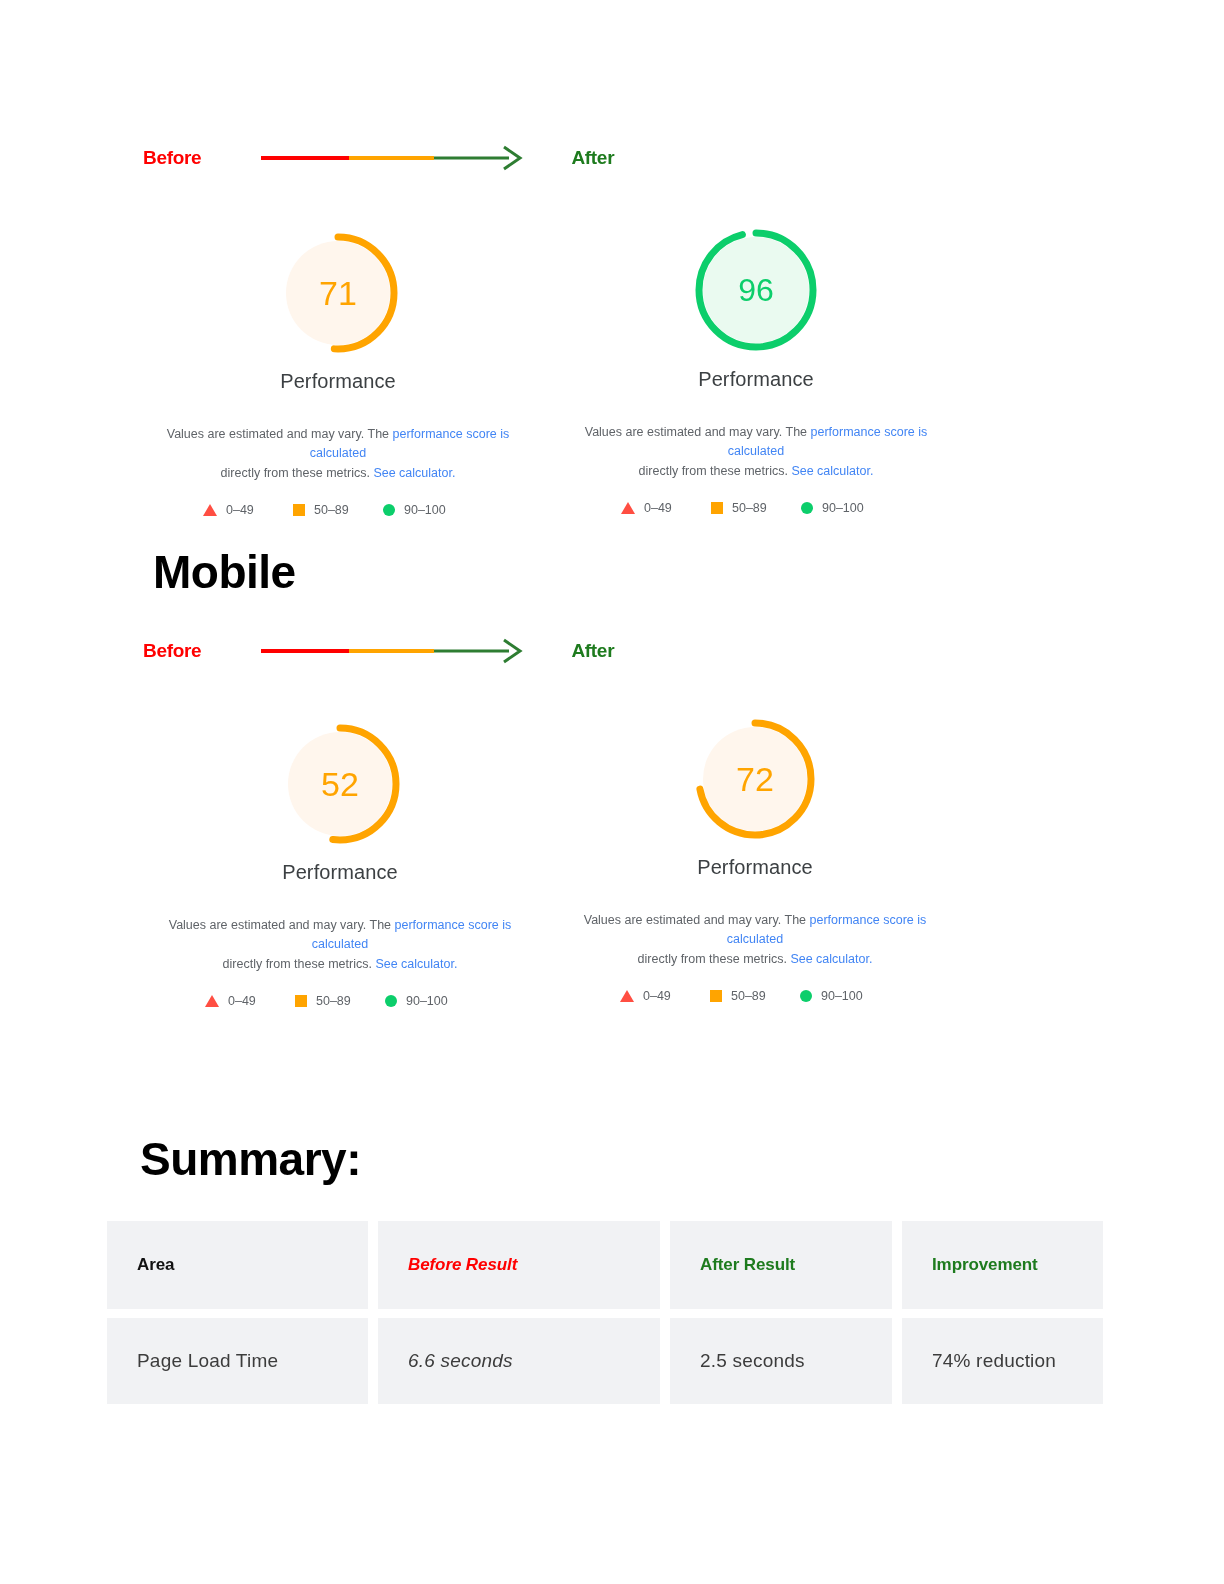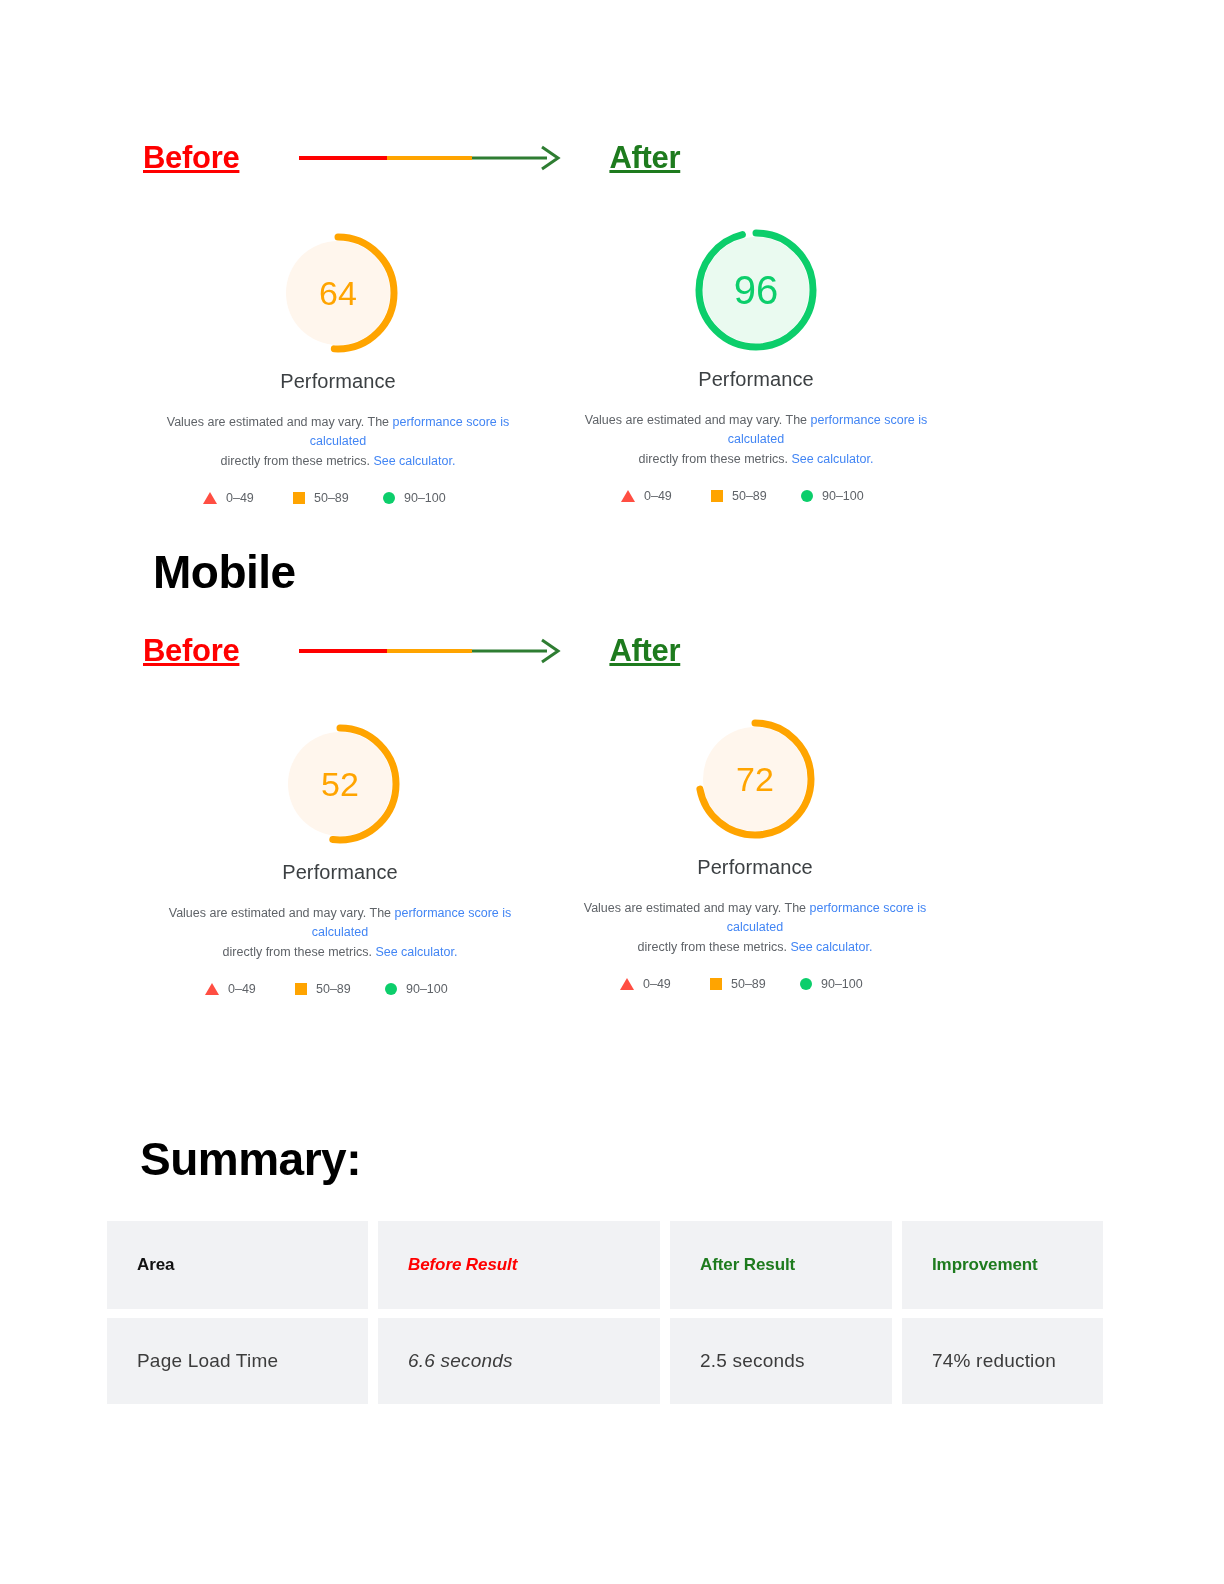--- a/index.html
+++ b/index.html
@@ -19,25 +19,24 @@
   
   .ba-band {
     position: absolute;
     left: 143px;
     width: 560px;
     height: 44px;
     display: flex;
     align-items: center;
   }
   .ba-label {
-    font-size: 31px;
+    font-size: 19px;
     font-weight: bold;
     letter-spacing: -0.3px;
     white-space: nowrap;
-    text-decoration: underline;
   }
   .ba-label.before { color: #FF0000; }
   .ba-label.after  { color: #1E7B1E; }
 
   .arrow-wrap {
     flex: 0 0 auto;
     width: 265px;
     height: 26px;
     margin-left: 60px;
     margin-right: 45px;
@@ -68,21 +67,21 @@
     font-size: 20px;
     color: #3C4043;
     font-weight: 400;
     margin-top: 14px;
     letter-spacing: 0.1px;
   }
   .gauge-note {
     font-size: 12.5px;
     color: #5F6368;
     line-height: 1.55;
-    margin-top: 20px;
+    margin-top: 32px;
     padding: 0 4px;
   }
   .gauge-note a,
   .gauge-note .lnk {
     color: #4285F4;
     text-decoration: none;
   }
   .legend {
     margin-top: 20px;
     display: flex;
@@ -181,21 +180,21 @@
   </div>
   <div class="ba-label after">After</div>
 </div>
 
 <div class="gauge-block" style="left:143px; top:230px; width:390px;">
   <div class="gauge-ring" style="width:126px;height:126px;">
     <svg width="126" height="126" viewBox="0 0 126 126">
       <circle cx="63" cy="63" r="52" fill="#FFF6ED"></circle>
       <circle cx="63" cy="63" r="56" fill="none" stroke="#FFA400" stroke-width="7" stroke-linecap="round" stroke-dasharray="179.4 172.4" transform="rotate(-90 63 63)"></circle>
     </svg>
-    <div class="gauge-score" style="color:#FFA400; font-size:34px;">64</div>
+    <div class="gauge-score" style="color:#FFA400; font-size:34px;">71</div>
   </div>
   <div class="gauge-caption">Performance</div>
   <div class="gauge-note">
     <span>Values are estimated and may vary. The </span><span class="lnk">performance score is calculated</span>
     <br>
     <span>directly from these metrics. </span><span class="lnk">See calculator.</span>
   </div>
   <div class="legend">
     <div class="legend-item">
       <span class="mk-tri"></span>
@@ -211,21 +210,21 @@
     </div>
   </div>
 </div>
 
 <div class="gauge-block" style="left:556px; top:226px; width:400px;">
   <div class="gauge-ring" style="width:128px;height:128px;">
     <svg width="128" height="128" viewBox="0 0 128 128">
       <circle cx="64" cy="64" r="53" fill="#EAFAF0"></circle>
       <circle cx="64" cy="64" r="57" fill="none" stroke="#0CCE6B" stroke-width="7" stroke-linecap="round" stroke-dasharray="343.8 14.3" transform="rotate(-90 64 64)"></circle>
     </svg>
-    <div class="gauge-score" style="color:#0CCE6B; font-size:40px;">96</div>
+    <div class="gauge-score" style="color:#0CCE6B; font-size:32px;">96</div>
   </div>
   <div class="gauge-caption">Performance</div>
   <div class="gauge-note">
     <span>Values are estimated and may vary. The </span><span class="lnk">performance score is calculated</span>
     <br>
     <span>directly from these metrics. </span><span class="lnk">See calculator.</span>
   </div>
   <div class="legend">
     <div class="legend-item">
       <span class="mk-tri"></span>

